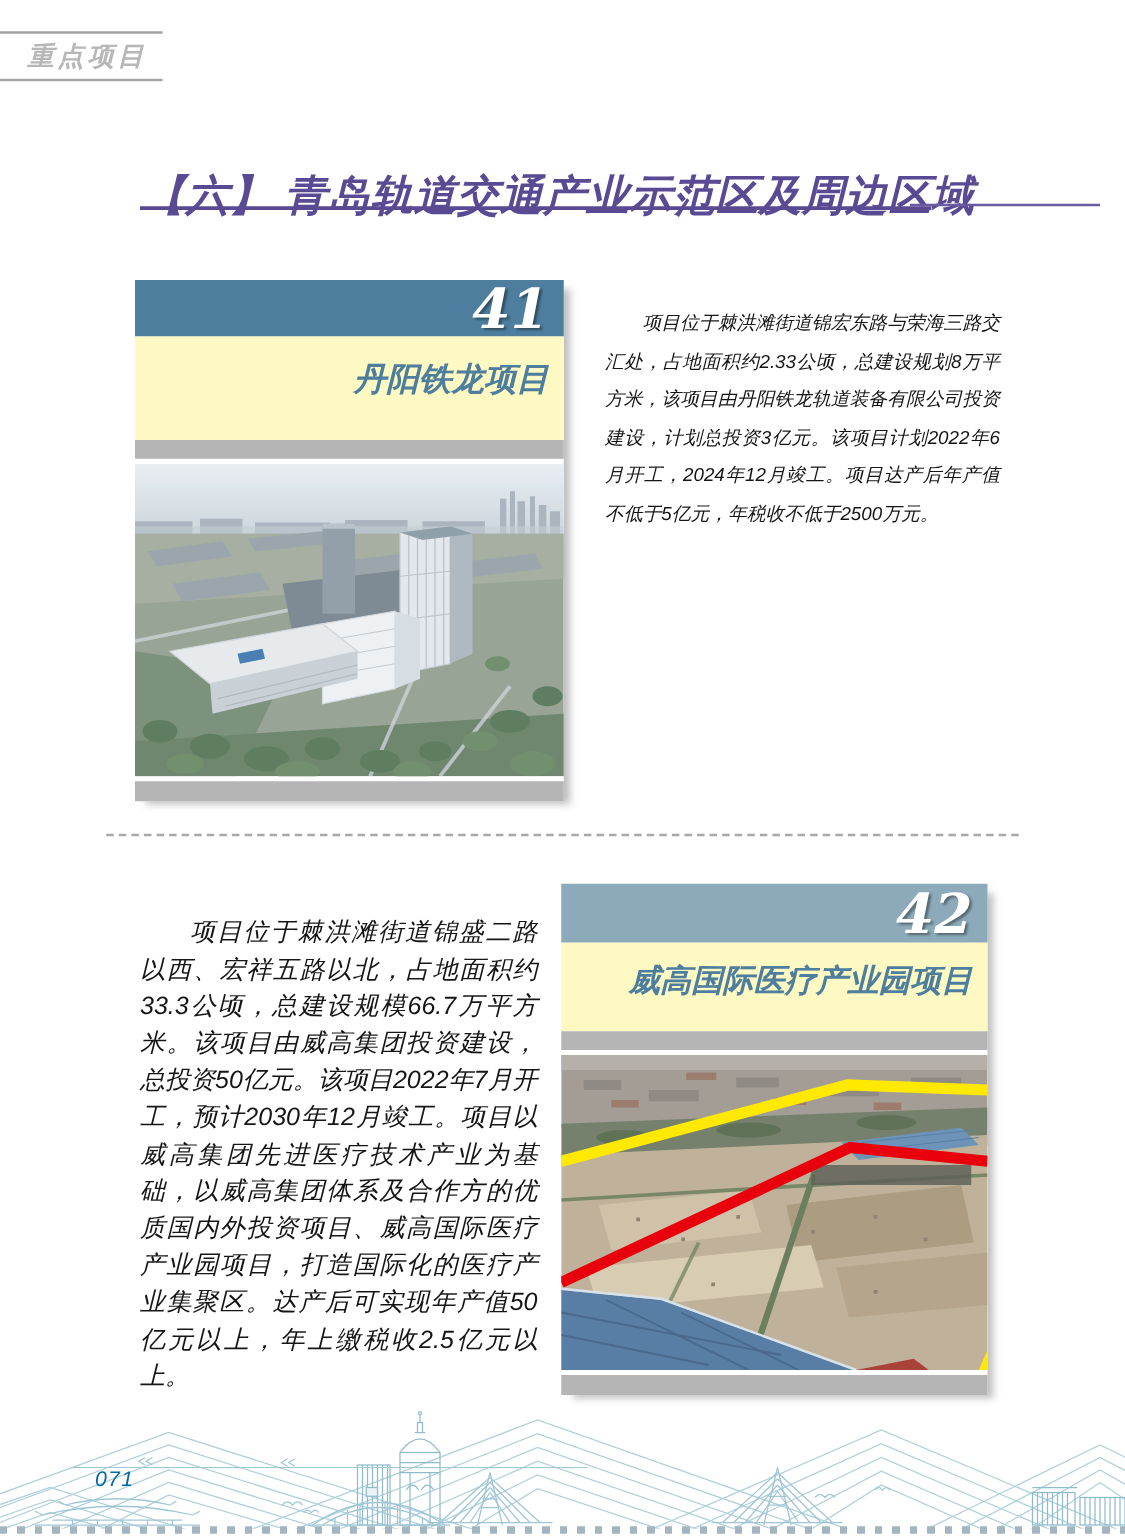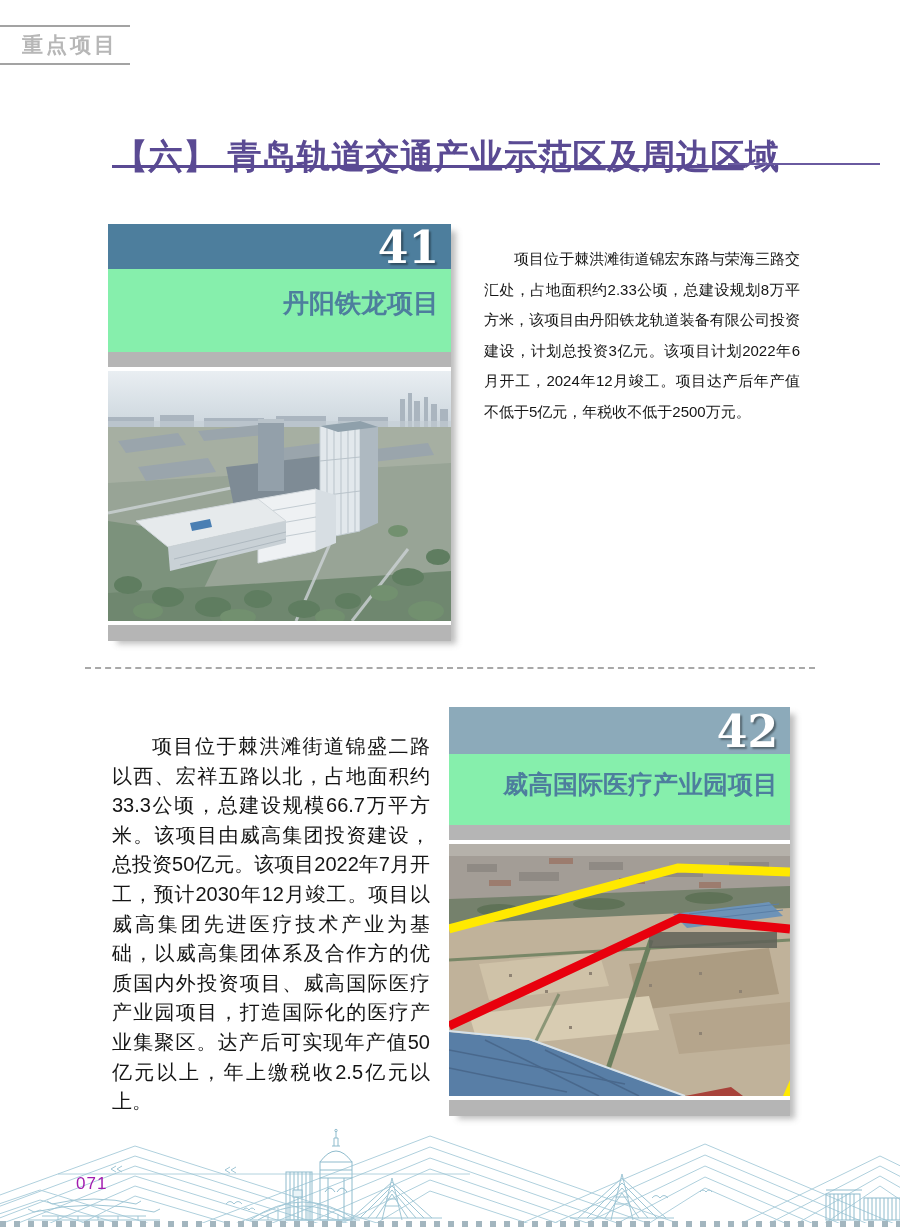--- a/index.html
+++ b/index.html
@@ -1,18 +1,19 @@
 <!DOCTYPE html>
 <html><head>
 <meta charset="utf-8">
 <style>
   html,body{margin:0;padding:0;background:#ffffff;}
   .page{
     position:relative;width:900px;height:1231px;background:#ffffff;overflow:hidden;
     font-family:"Liberation Sans","DejaVu Sans",sans-serif;
+    font-style:italic;
   }
   
   .kicker{
     position:absolute;left:0;top:25px;width:130px;box-sizing:border-box;
     border-top:2px solid #a3a3a3;border-bottom:2px solid #a3a3a3;
     padding:4px 0 4px 22px;color:#b7b7b7;font-size:21px;font-weight:bold;letter-spacing:3px;
   }
   
   .section-title{
     position:absolute;left:114px;top:134px;font-size:34px;font-weight:bold;color:#5a4a93;letter-spacing:0.5px;
@@ -27,41 +28,41 @@
   .banner{position:relative;width:100%;}
   .banner41{height:45px;background:#4d7e9d;}
   .banner42{height:47px;background:#8caaba;}
   .banner .num{
     display:block;text-align:right;padding-right:12px;color:#ffffff;
     font-family:"DejaVu Serif","Liberation Serif",serif;font-weight:bold;
     text-shadow:2px 2px 2px rgba(0,0,0,0.4);
   }
   .banner41 .num{font-size:44px;line-height:47px;padding-left:12px;}
   .banner42 .num{font-size:44px;line-height:49px;}
-  .name-area{background:#86efac;text-align:right;box-sizing:border-box;font-weight:bold;color:#4d7e9d;padding-right:12px;}
+  .name-area{background:#fef9c3;text-align:right;box-sizing:border-box;font-weight:bold;color:#4d7e9d;padding-right:12px;}
   .name41{height:83px;padding-top:17px;font-size:26px;}
   .name42{height:71px;padding-top:14px;font-size:25px;}
   .bar{width:100%;background:#b5b5b5;}
   .bar-top{height:15px;margin-bottom:4px;}
   .bar-bottom{height:16px;margin-top:4px;}
   .proj-image{display:block;width:100%;}
 
   
   .desc{
     position:absolute;color:#151515;text-align:justify;text-indent:2em;
     font-weight:500;
   }
   .desc41{left:484px;top:229px;width:316px;font-size:15px;line-height:30.5px;}
   .desc42{left:112px;top:712px;width:318px;font-size:20px;line-height:29.6px;}
 
   .divider{position:absolute;left:85px;top:667px;width:730px;border-top:2px dashed #a8a8a8;}
 
   
   .skyline{position:absolute;left:0;top:1128px;}
-  .pagenum{position:absolute;left:76px;top:1174px;font-size:17px;color:#a21caf;letter-spacing:1px;}
+  .pagenum{position:absolute;left:76px;top:1174px;font-size:17px;color:#0369a1;letter-spacing:1px;}
   .dots{
     position:absolute;left:0;top:1221px;width:900px;height:6px;
     background:repeating-linear-gradient(90deg,#a3b6bf 0 6px,transparent 6px 14px);
   }
 </style>
 </head>
 <body>
 
 <div class="page">
 

